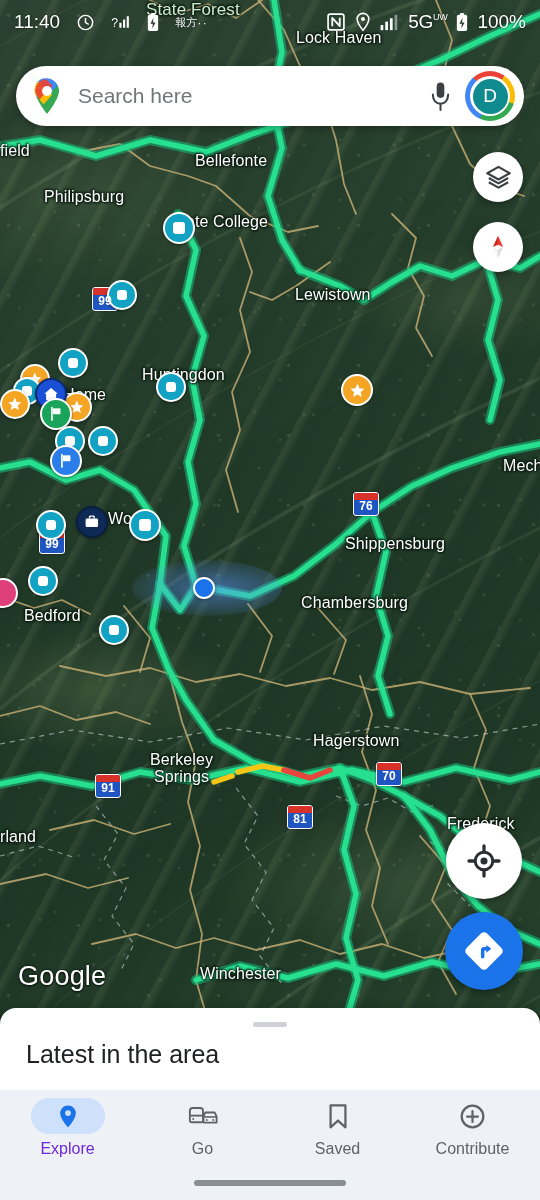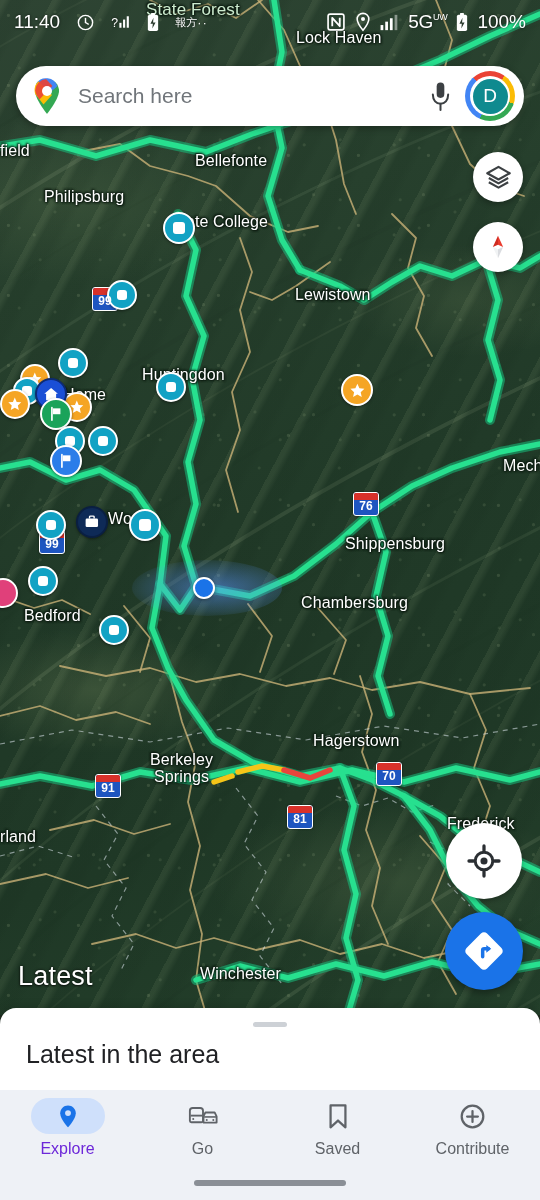--- a/index.html
+++ b/index.html
@@ -544,21 +544,21 @@
     </svg>
   </div>
   <div class="fab-dir" style="left:445px; top:912px;">
     <svg width="40" height="40" viewBox="0 0 24 24">
       <rect x="3.3" y="3.3" width="17.4" height="17.4" rx="2.6" transform="rotate(45 12 12)" fill="#ffffff"></rect>
       <path d="M11.2 15.4 L11.2 11.6 A0.9 0.9 0 0 1 12.1 10.7 L14.7 10.7" fill="none" stroke="#1a73e8" stroke-width="2.1" stroke-linecap="round" stroke-linejoin="round"></path>
       <path d="M13.4 8.4 L16.3 10.7 L13.4 13" fill="#1a73e8"></path>
     </svg>
   </div>
 
-  <div class="gwatermark">Latest</div>
+  <div class="gwatermark">Google</div>
 
   <div class="sheet">
     <div class="grabber"></div>
     <div class="sheet-title">Latest in the area</div>
   </div>
 
   <div class="navbar" id="bottom-nav">
       <div class="navitem active">
         <div class="navicon-pill">
           <svg width="26" height="26" viewBox="0 0 24 24">

